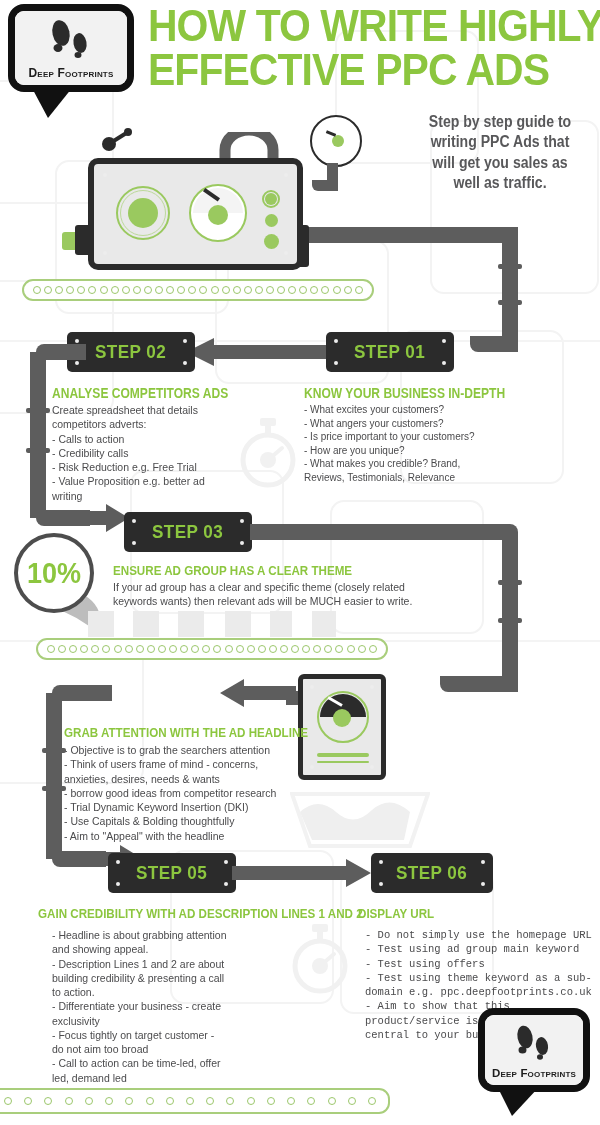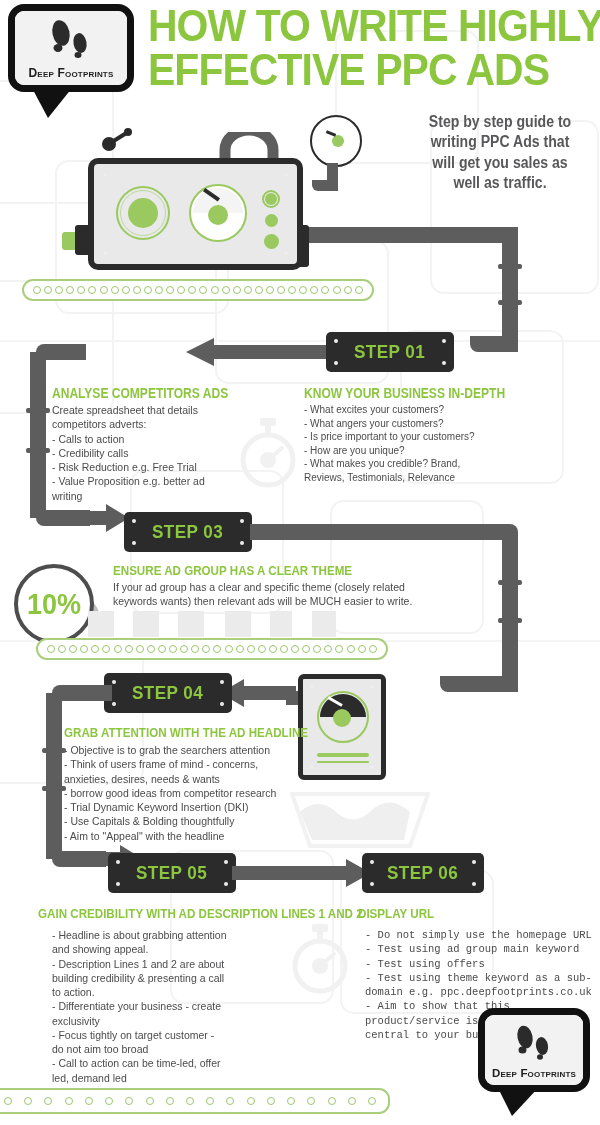--- a/index.html
+++ b/index.html
@@ -273,20 +273,27 @@
     <span class="lbl" style="font-size:19px;">STEP 01</span>
   </div>
   <div class="abs step-head" style="left:304px;top:385px;font-size:14px;">KNOW YOUR BUSINESS IN-DEPTH</div>
   <div class="abs step-body" style="left:304px;top:403px;width:266px;font-size:10px;">- What excites your customers?
 - What angers your customers?
 - Is price important to your customers?
 - How are you unique?
 - What makes you credible? Brand,
 Reviews, Testimonials, Relevance</div>
 
+  <div class="plate" style="left:67px;top:332px;width:128px;height:40px;">
+    <div class="screw" style="left:8px;top:7px;"></div>
+    <div class="screw" style="right:8px;top:7px;"></div>
+    <div class="screw" style="left:8px;bottom:7px;"></div>
+    <div class="screw" style="right:8px;bottom:7px;"></div>
+    <span class="lbl" style="font-size:19px;">STEP 02</span>
+  </div>
   <div class="abs step-head" style="left:52px;top:385px;font-size:14px;">ANALYSE COMPETITORS ADS</div>
   <div class="abs step-body" style="left:52px;top:403px;width:230px;font-size:10.5px;">Create spreadsheet that details
 competitors adverts:
  - Calls to action
  - Credibility calls
  - Risk Reduction e.g. Free Trial
  - Value Proposition e.g. better ad
 writing</div>
 
   <div class="pipe" style="left:36px;top:344px;width:50px;height:16px;border-radius:8px 0 0 0;"></div>
@@ -317,21 +324,21 @@
   <div class="pipe" style="left:502px;top:532px;width:16px;height:152px;"></div>
   <div class="pipe" style="left:440px;top:676px;width:78px;height:16px;border-radius:0 0 0 8px;"></div>
   <div class="collar" style="left:498px;top:580px;width:24px;height:5px;"></div>
   <div class="collar" style="left:498px;top:618px;width:24px;height:5px;"></div>
 
   <div class="abs" style="left:48px;top:585px;width:100px;height:55px;">
     <svg width="100" height="55" viewBox="0 0 100 55">
       <path d="M4 2 Q60 6 52 50 Q30 30 2 22 Z" fill="#bdbdbd"></path>
     </svg>
   </div>
-  <div class="badge" style="left:14px;top:564px;width:72px;height:72px;">
+  <div class="badge" style="left:14px;top:533px;width:72px;height:72px;">
     <span style="font-size:30px;">10%</span>
   </div>
 
   <div class="abs" style="left:88px;top:611px;width:26px;height:26px;background:#ebebeb;"></div>
   <div class="abs" style="left:133px;top:611px;width:26px;height:26px;background:#ebebeb;"></div>
   <div class="abs" style="left:178px;top:611px;width:26px;height:26px;background:#ebebeb;"></div>
   <div class="abs" style="left:225px;top:611px;width:26px;height:26px;background:#ebebeb;"></div>
   <div class="abs" style="left:270px;top:611px;width:22px;height:26px;background:#ebebeb;"></div>
   <div class="abs" style="left:312px;top:611px;width:24px;height:26px;background:#ebebeb;"></div>
 
@@ -381,27 +388,20 @@
     <div style="position:absolute;left:14px;top:74px;width:52px;height:3.5px;background:#9ac95f;border-radius:2px;"></div>
     <div style="position:absolute;left:14px;top:82px;width:52px;height:2px;background:#9ac95f;border-radius:2px;"></div>
   </div>
 
   <div class="abs" style="left:218px;top:678px;width:78px;height:30px;">
     <svg width="78" height="30" viewBox="0 0 78 30">
       <path d="M78 8 L26 8 L26 1 L2 15 L26 29 L26 22 L78 22 Z" fill="#5d5d5d"></path>
     </svg>
   </div>
 
-  <div class="plate" style="left:104px;top:673px;width:128px;height:40px;">
-    <div class="screw" style="left:8px;top:7px;"></div>
-    <div class="screw" style="right:8px;top:7px;"></div>
-    <div class="screw" style="left:8px;bottom:7px;"></div>
-    <div class="screw" style="right:8px;bottom:7px;"></div>
-    <span class="lbl" style="font-size:19px;">STEP 04</span>
-  </div>
   <div class="abs step-head" style="left:64px;top:725px;font-size:13.5px;">GRAB ATTENTION WITH THE AD HEADLINE</div>
   <div class="abs step-body" style="left:64px;top:743px;width:280px;font-size:10.5px;"> - Objective is to grab the searchers attention
  - Think of users frame of mind - concerns,
 anxieties, desires, needs &amp; wants
  - borrow good ideas from competitor research
  - Trial Dynamic Keyword Insertion (DKI)
  - Use Capitals &amp; Bolding thoughtfully
  - Aim to "Appeal" with the headline</div>
 
   <div class="pipe" style="left:52px;top:685px;width:60px;height:16px;border-radius:8px 0 0 0;"></div>
@@ -434,21 +434,21 @@
 do not aim too broad
     - Call to action can be time-led, offer
 led, demand led</div>
 
   <div class="abs" style="left:232px;top:858px;width:140px;height:30px;">
     <svg width="140" height="30" viewBox="0 0 140 30">
       <path d="M0 8 L114 8 L114 1 L139 15 L114 29 L114 22 L0 22 Z" fill="#5d5d5d"></path>
     </svg>
   </div>
 
-  <div class="plate" style="left:362px;top:853px;width:122px;height:40px;">
+  <div class="plate" style="left:371px;top:853px;width:122px;height:40px;">
     <div class="screw" style="left:8px;top:7px;"></div>
     <div class="screw" style="right:8px;top:7px;"></div>
     <div class="screw" style="left:8px;bottom:7px;"></div>
     <div class="screw" style="right:8px;bottom:7px;"></div>
     <span class="lbl" style="font-size:19px;">STEP 06</span>
   </div>
   <div class="abs step-head" style="left:358px;top:906px;font-size:13.5px;">DISPLAY URL</div>
   <div class="abs step-body" style="left:365px;top:928px;width:230px;font-size:10.5px;font-family:Liberation Mono, monospace;"> - Do not simply use the homepage URL
  - Test using ad group main keyword
  - Test using offers

